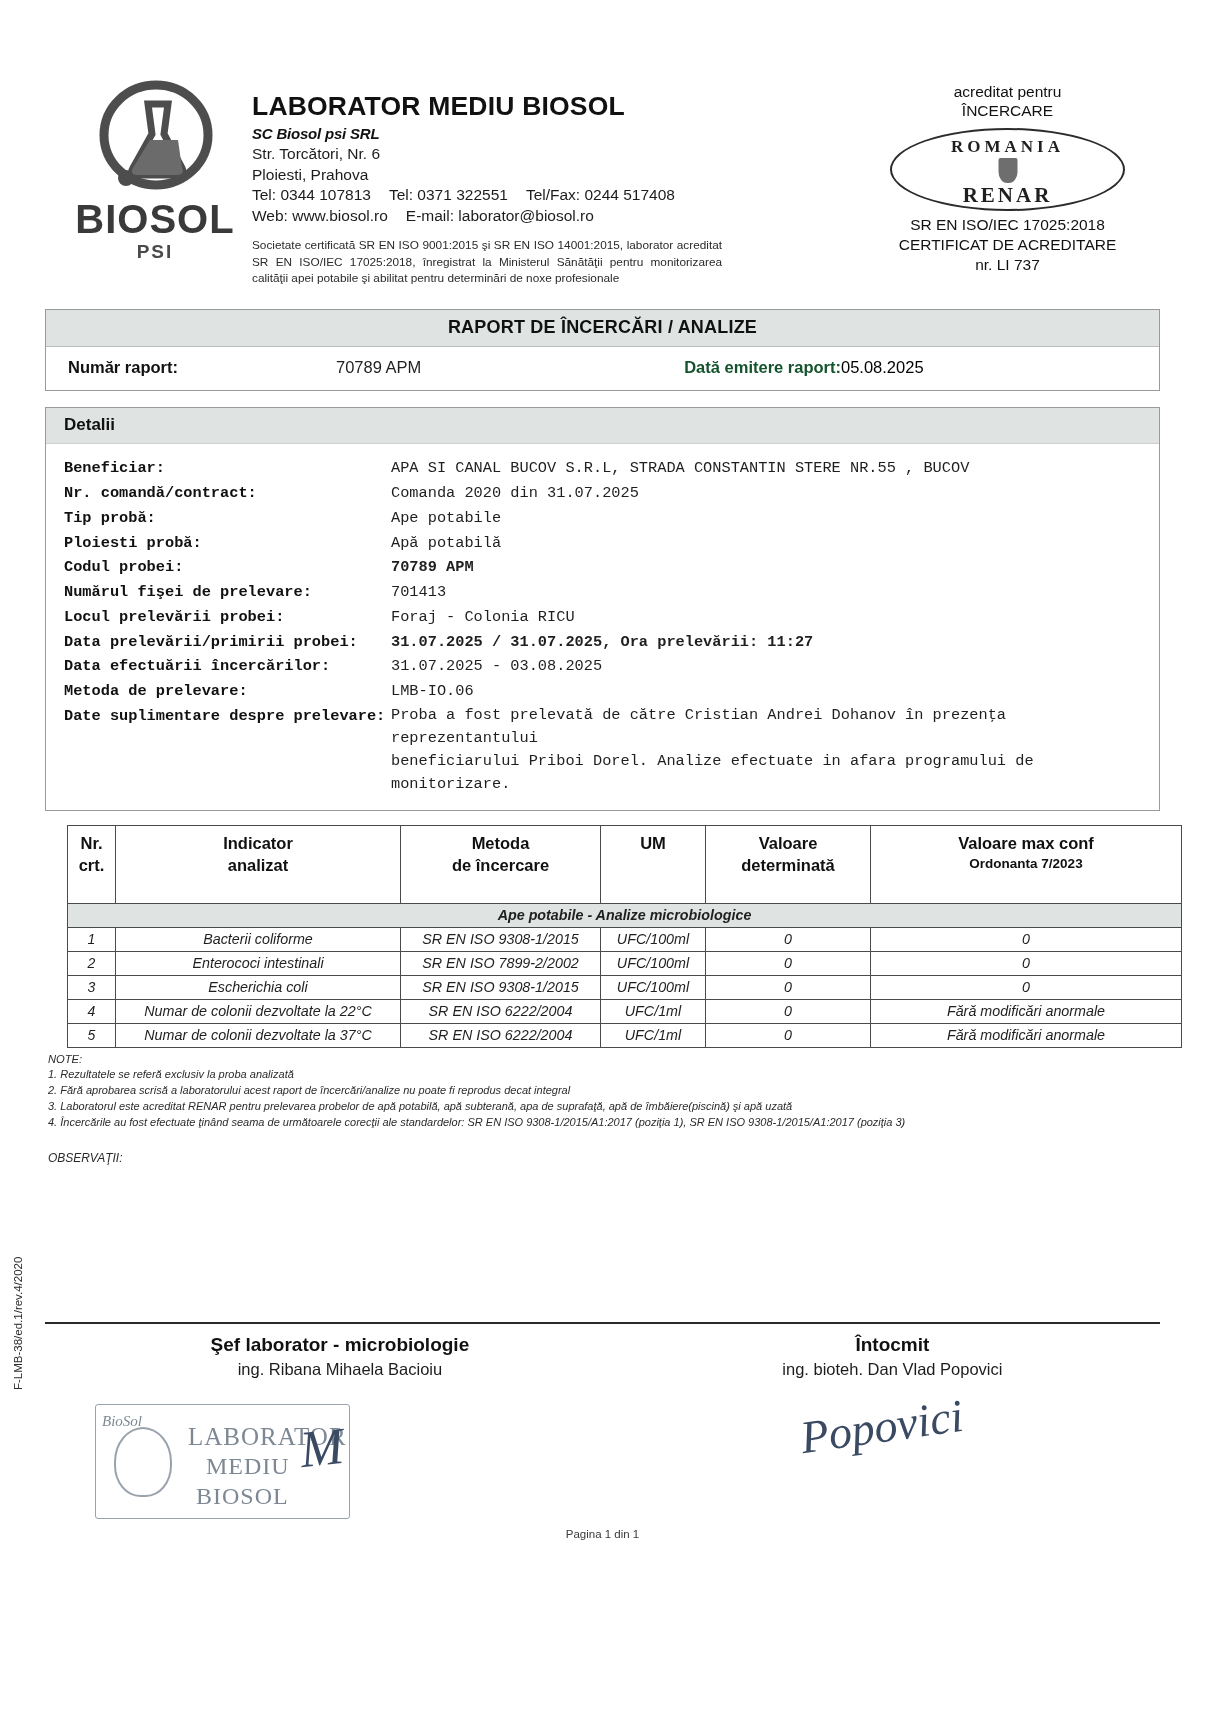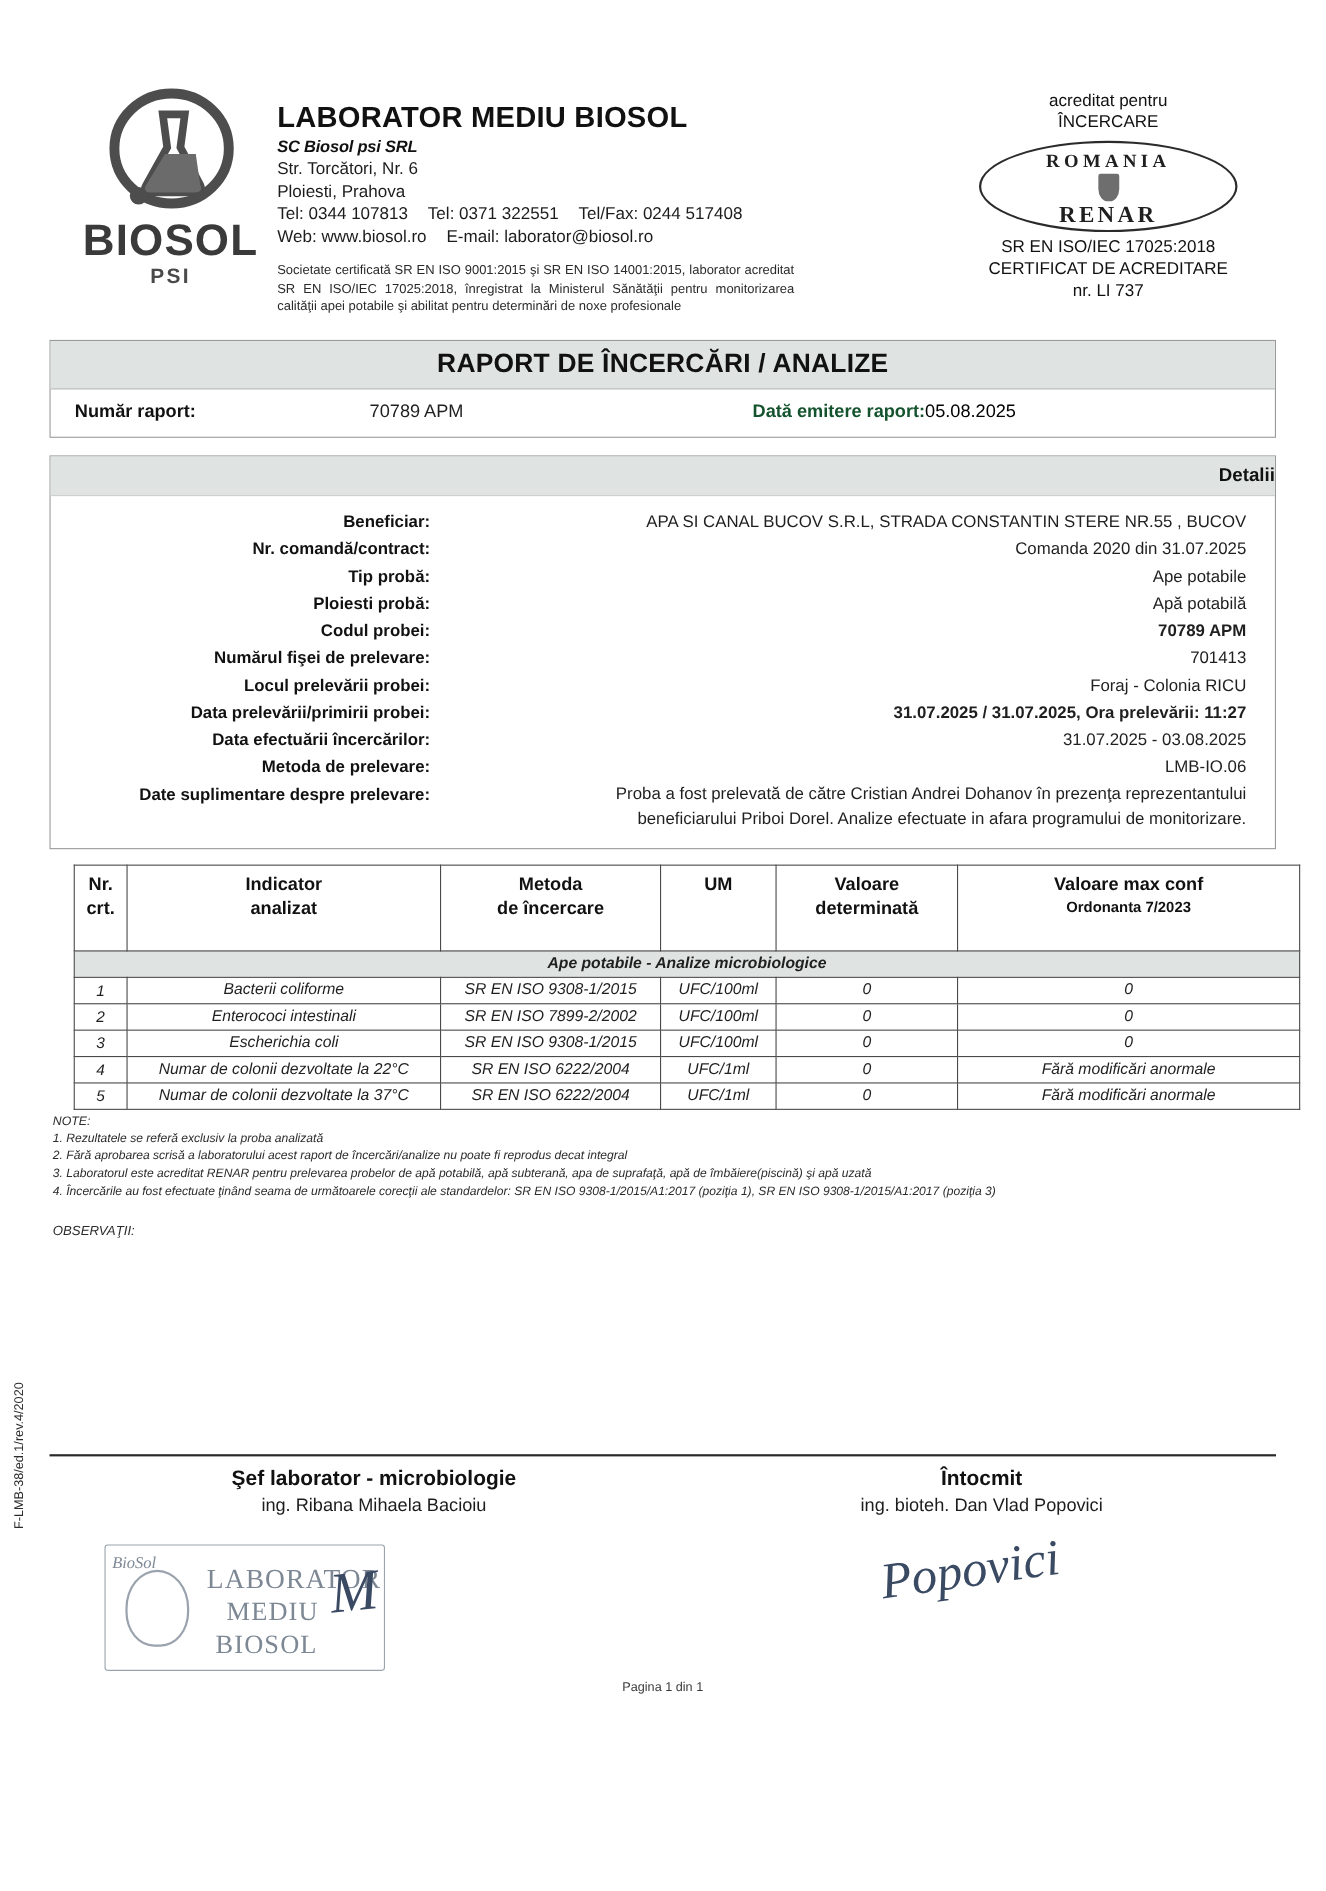--- a/index.html
+++ b/index.html
@@ -36,34 +36,34 @@
   .renar .rtext-top { position:absolute; top:9px; left:0; right:0; font-family:"Liberation Serif", serif;
       font-size:17px; font-weight:bold; letter-spacing:4px; color:#1f1f1f; }
   .renar .rtext-bot { position:absolute; bottom:3px; left:0; right:0; font-family:"Liberation Serif", serif;
       font-size:21px; font-weight:bold; letter-spacing:3px; color:#1f1f1f; }
   .renar .crest { position:absolute; top:30px; left:50%; transform:translateX(-50%);
       width:19px; height:25px; background:#6e6e6e; border-radius:2px 2px 45% 45%; }
   .acc-bot { font-size:15.5px; line-height:1.3; color:#111; margin-top:2px; }
 
   
   .report-box { margin:22px 45px 0 45px; border:1px solid #9a9a9a; }
-  .report-title { background:#dfe4e3; text-align:center; font-size:24px; font-weight:bold;
+  .report-title { background:#dfe4e3; text-align:center; font-size:18px; font-weight:bold;
       letter-spacing:0.2px; padding:7px 0 8px; color:#111; border-bottom:1px solid #bcbcbc; }
   .report-row { display:flex; align-items:center; padding:11px 0 13px; font-size:16.5px; }
   .rr-label { width:290px; padding-left:22px; font-weight:bold; color:#111; }
   .rr-value { width:215px; color:#1f1f1f; }
   .rr-label2 { width:290px; text-align:right; font-weight:bold; color:#14532d; }
   .rr-value2 { flex:1; text-align:left; padding-right:40px; color:#000000; }
 
   
-  .detalii-box { margin:16px 45px 0 45px; border:1px solid #9a9a9a;text-align:right; }
+  .detalii-box { margin:16px 45px 0 45px; border:1px solid #9a9a9a; }
   .detalii-head { background:#dfe4e3; font-size:17px; font-weight:bold; padding:7px 0 8px 18px;
       color:#111; border-bottom:1px solid #cfcfcf; }
   .detalii-body { padding:12px 0 14px 0; }
-  .d-row { display:flex; font-size:15.3px; line-height:1.62; }
+  .d-row { display:flex; font-size:15.3px; line-height:1.62;font-family:Liberation Mono, monospace; }
   .d-label { width:345px; padding-left:18px; font-weight:bold; color:#111; }
   .d-val { flex:1; color:#1f1f1f; padding-right:26px; }
   .d-val.b { font-weight:bold; }
   .d-row.multi .d-val { line-height:1.5; }
 
   
   .res-wrap { margin:14px 45px 0 45px; }
   table.res { width:100%; border-collapse:collapse; table-layout:fixed;margin-left:22px; }
   table.res th, table.res td { border:1px solid #4a4a4a; }
   .c-nr { width:48px; }

